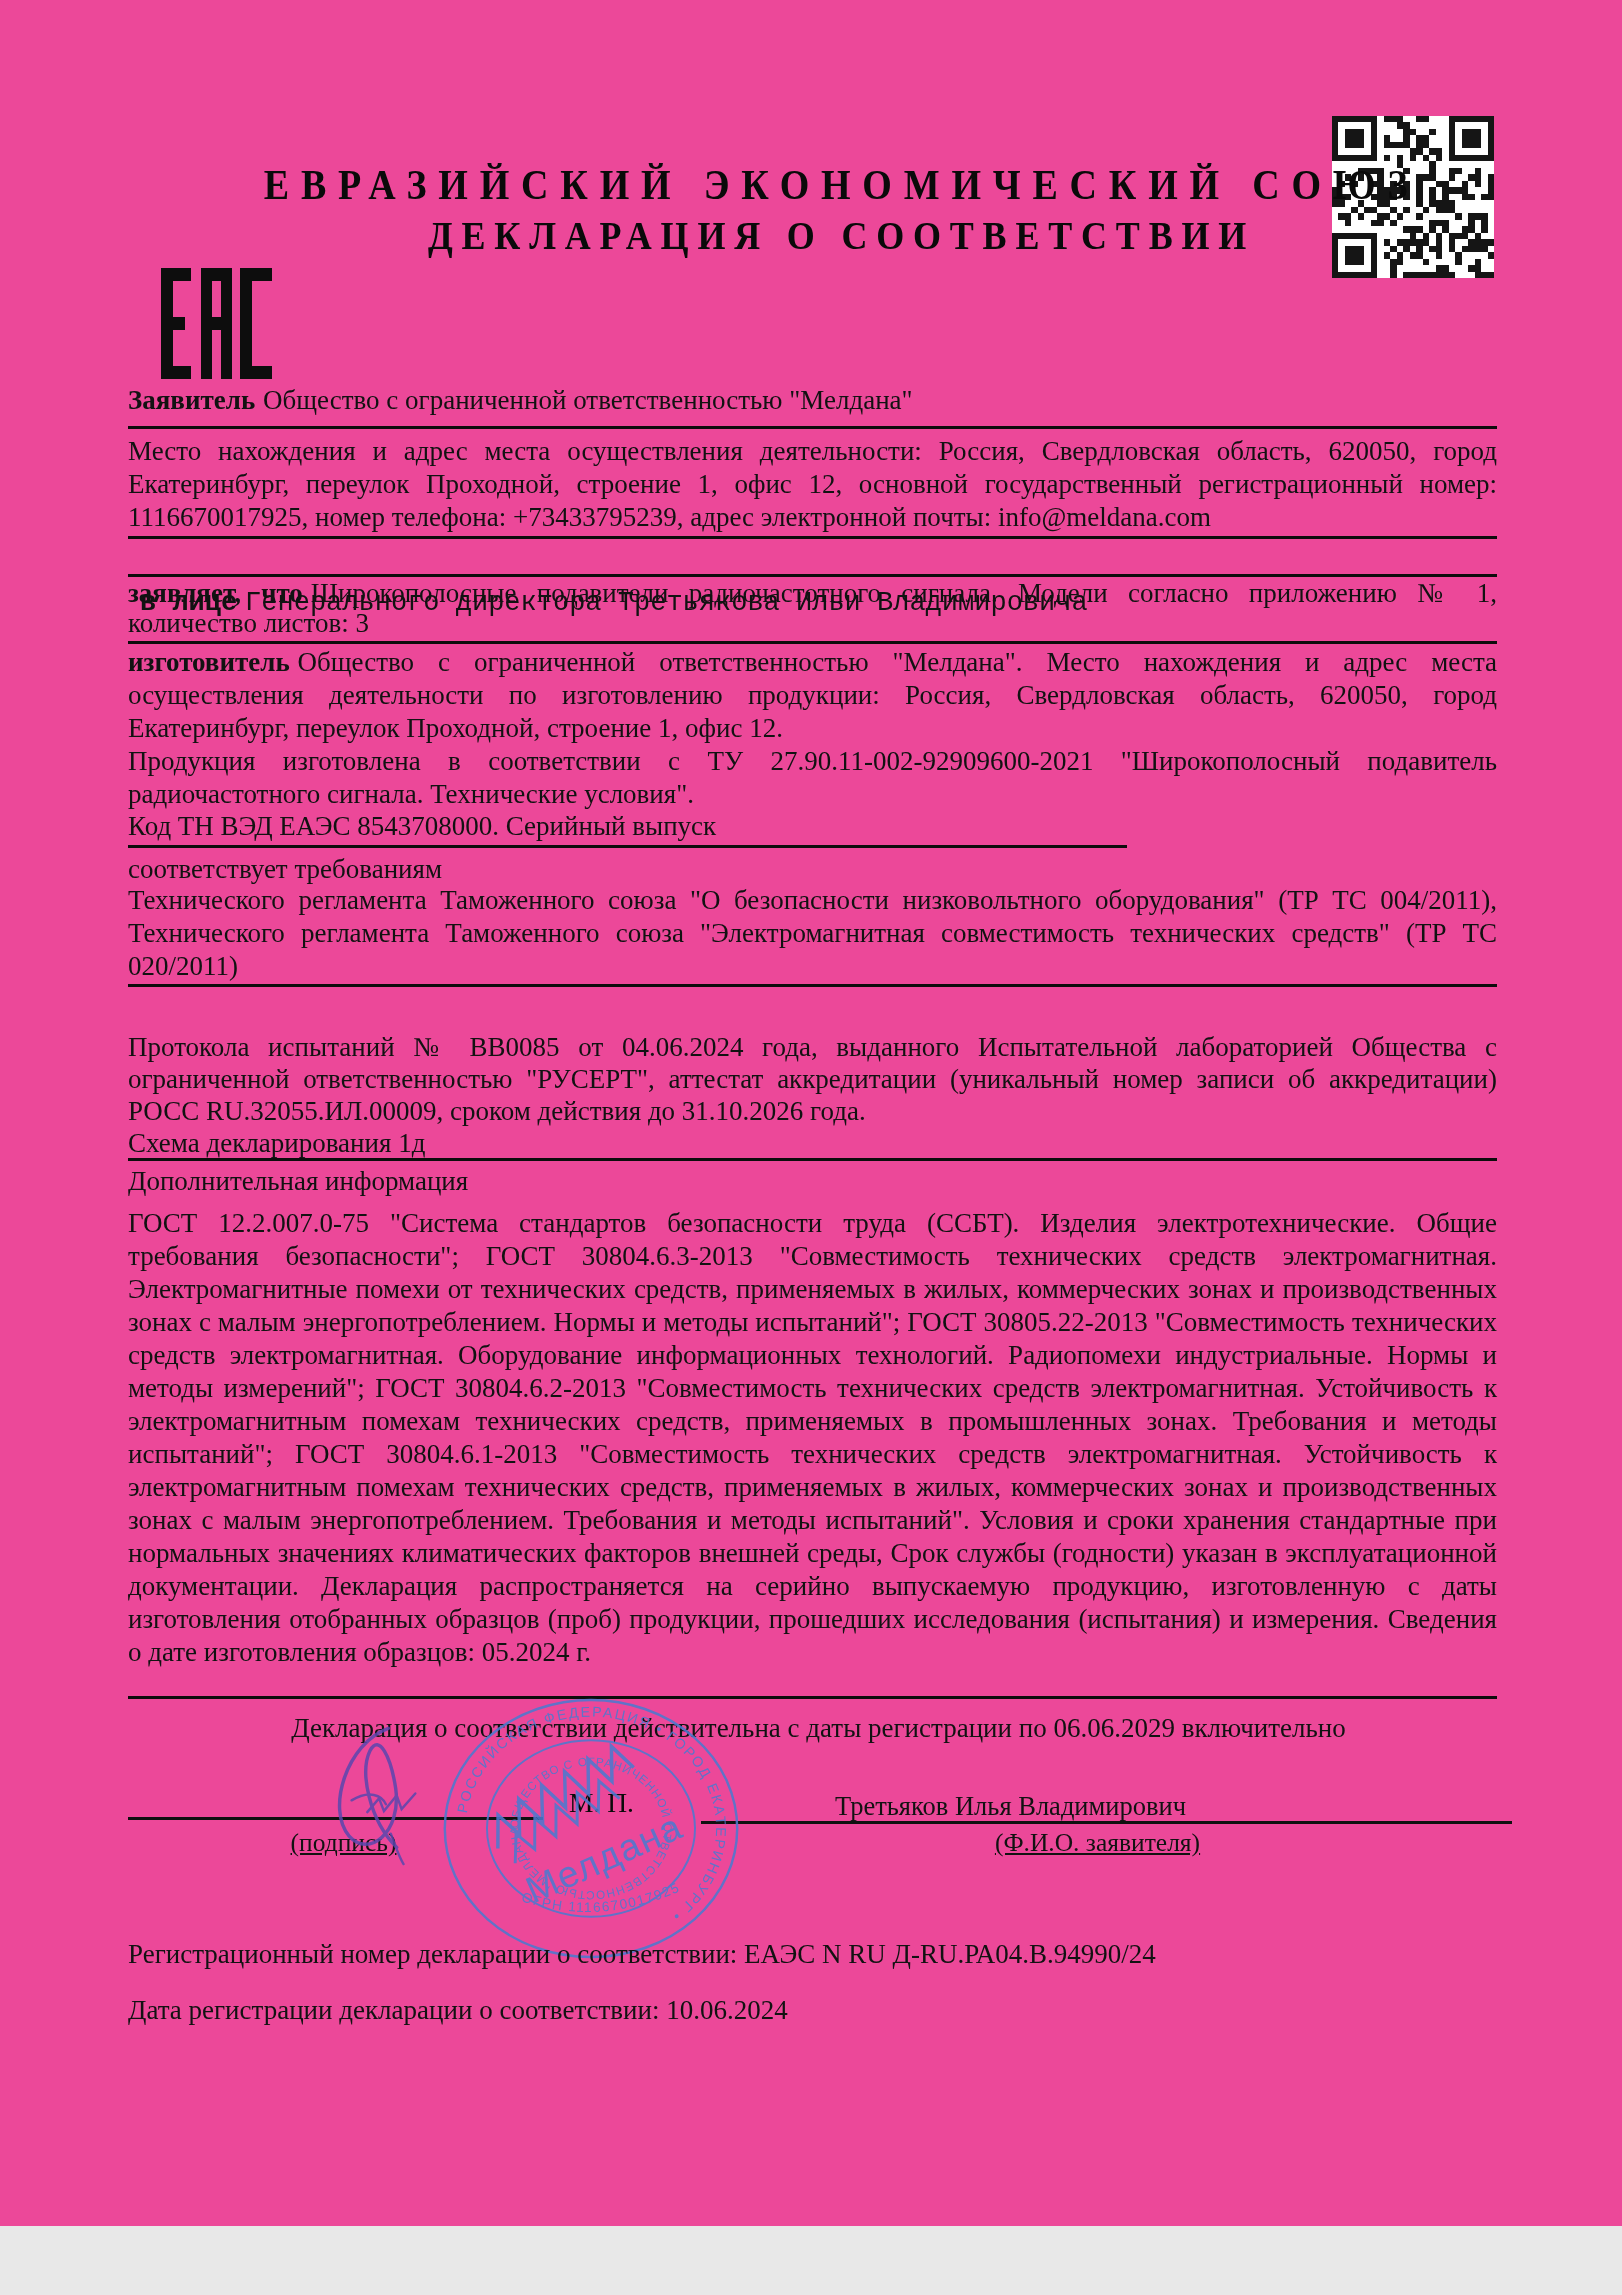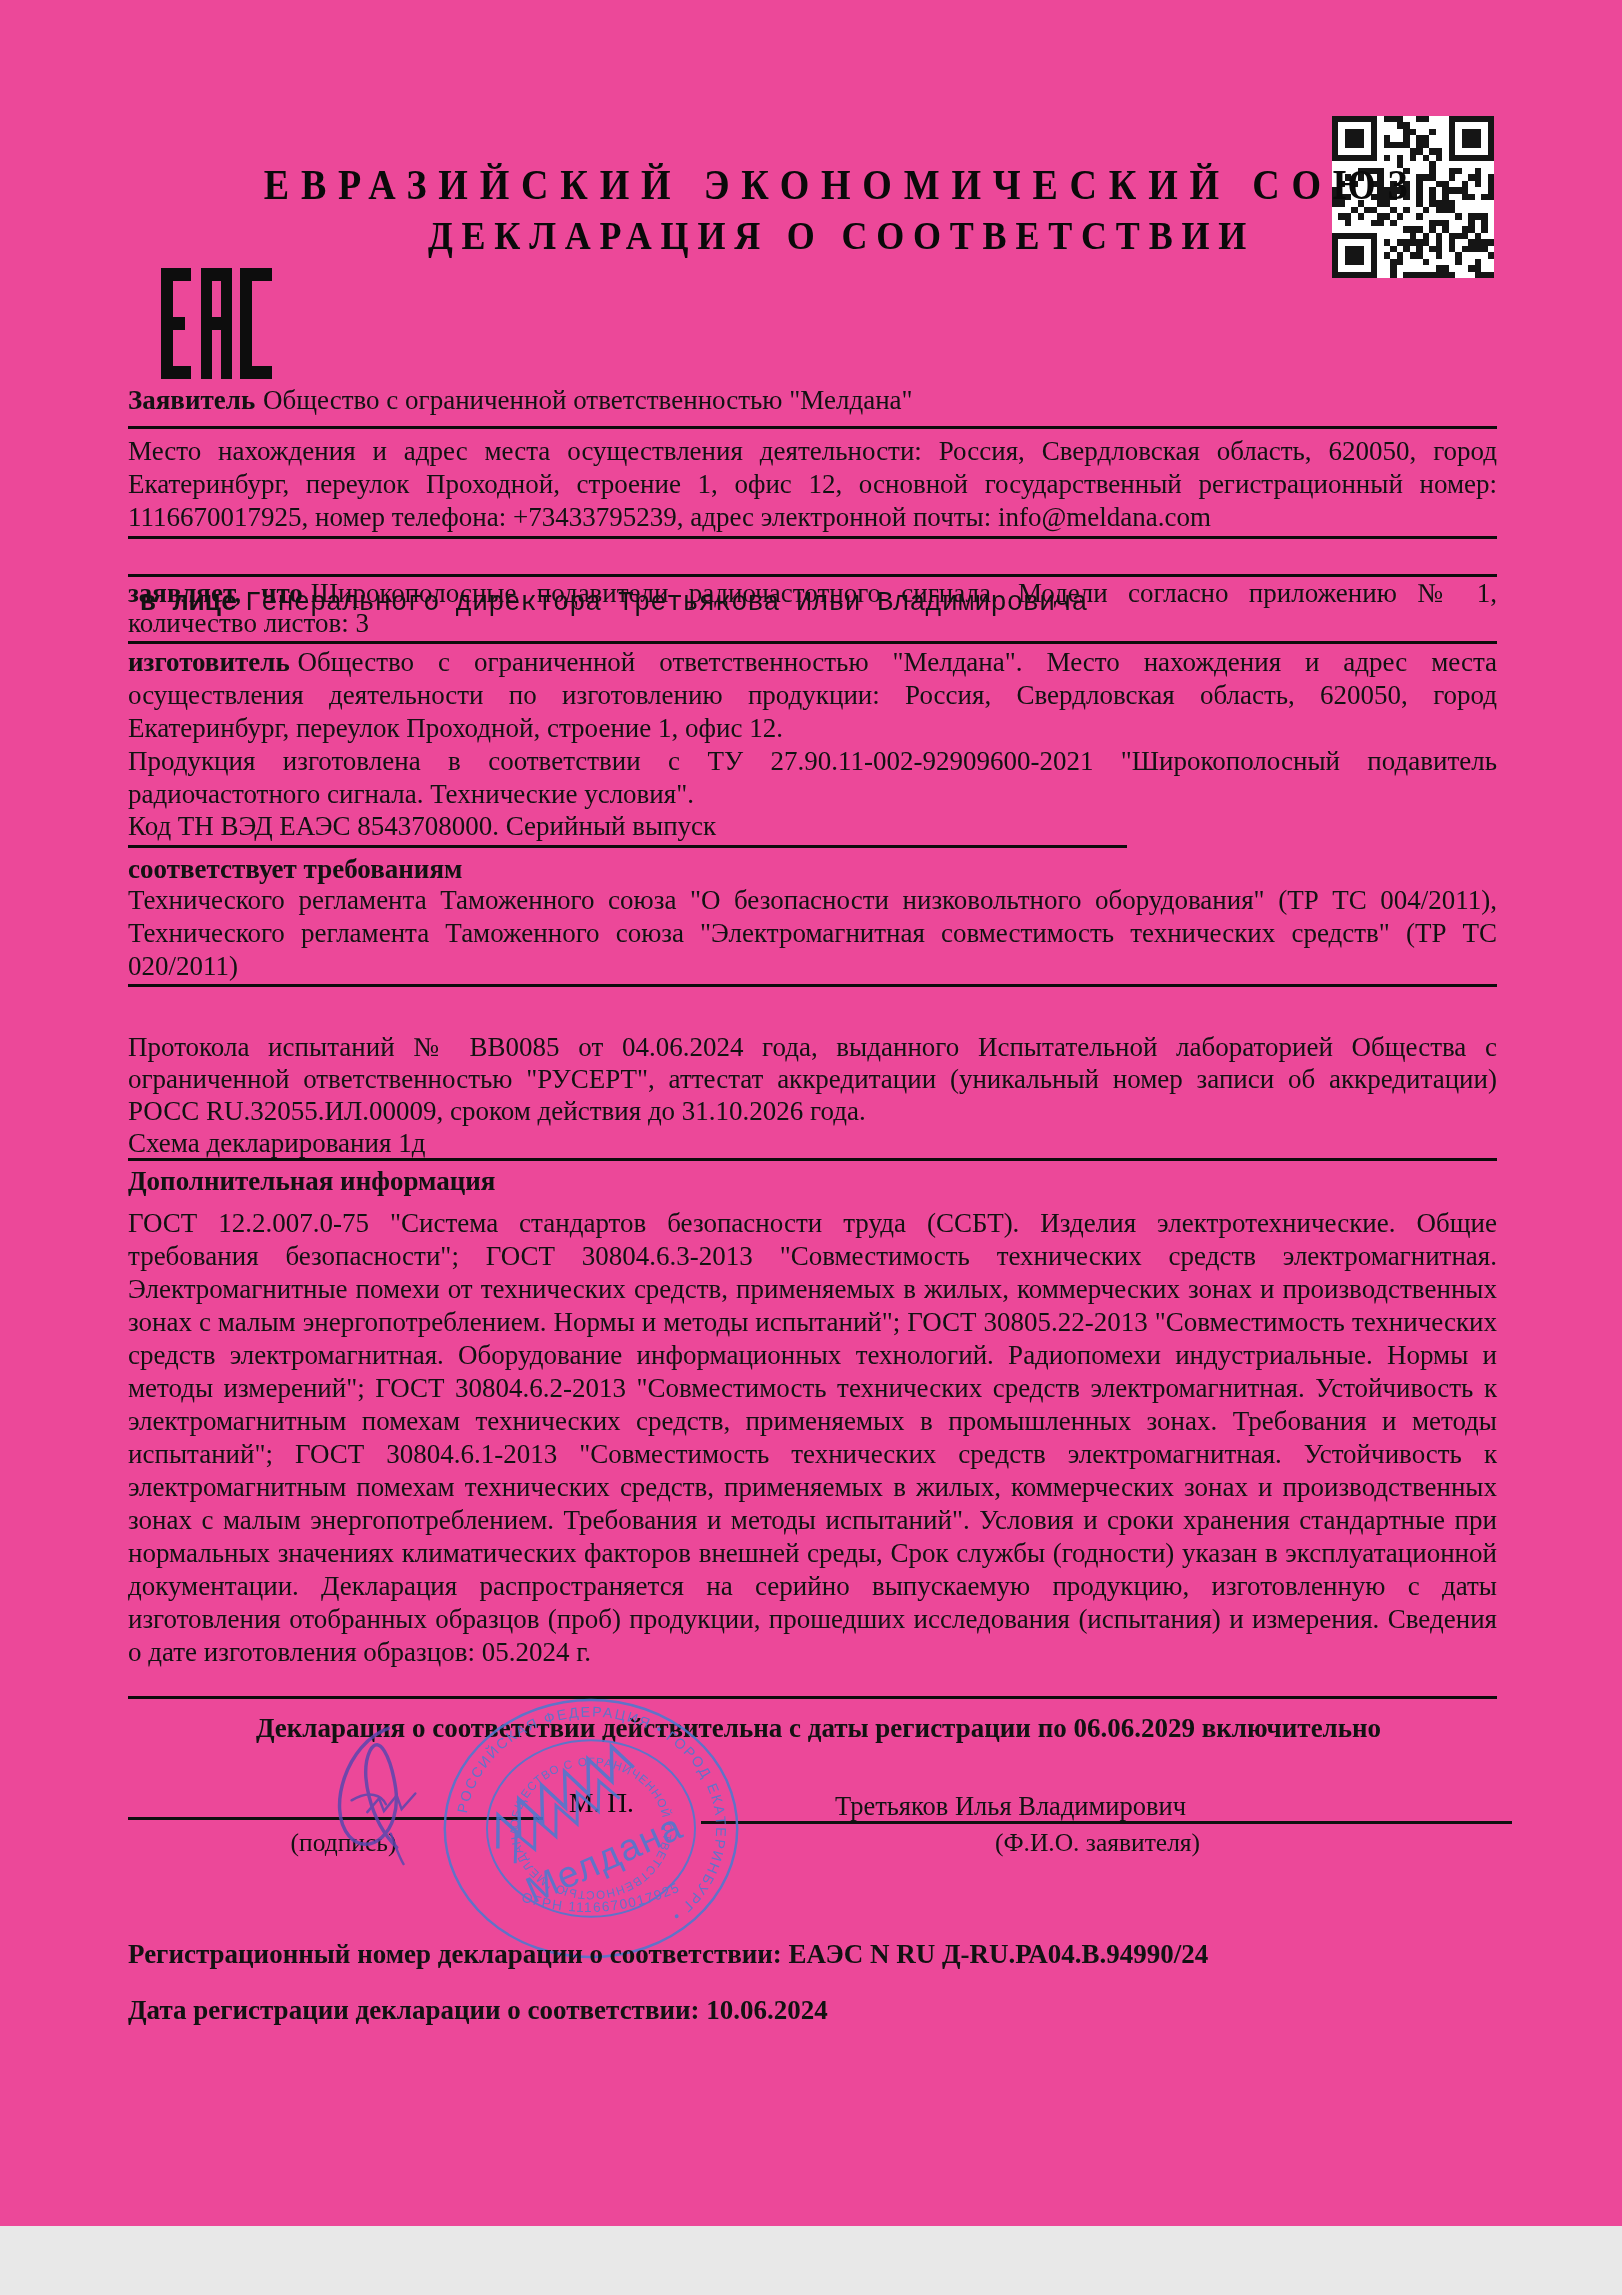--- a/index.html
+++ b/index.html
@@ -15,22 +15,22 @@
   .title-l2{top:215px;font-size:36px;letter-spacing:8.8px;transform:scaleY(1.12);}
   .body-text{
     left:128px;width:1369px;font-size:27px;line-height:33px;
     text-align:justify;color:#121212;
   }
   .nojust{text-align:left;}
   .lbl{font-weight:bold;padding-right:7.9px;}
   .divider{
     left:128px;width:1369px;height:3.4px;background:#0c0c0c;
   }
-  .caption{font-size:25.5px;text-align:center;}
-  .boldline{font-weight:bold;}
+  .caption{font-size:25.5px;text-align:center;text-decoration:underline;}
+  .boldline{font-weight:normal;}
   .sigline{height:2.5px;background:#101010;}
   .mp{font-size:27.5px;color:#0a0a0a;}
   svg text{font-family:"Liberation Sans", sans-serif;}
 </style>
 </head>
 <body>
 
 <div class="page">
 
   <div class="abs" style="left:161px;top:268px;width:111px;height:111px;">

